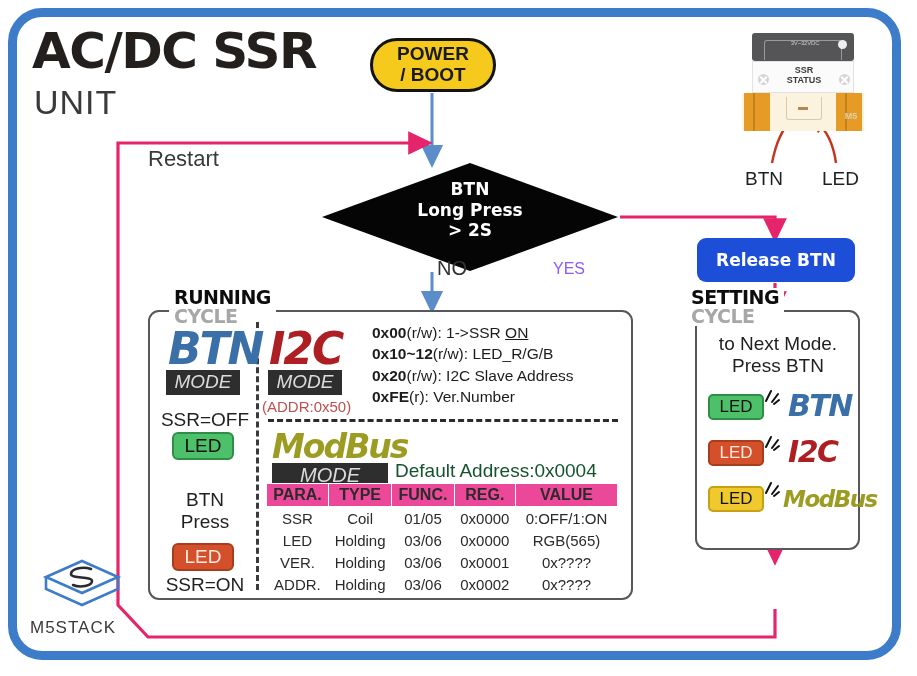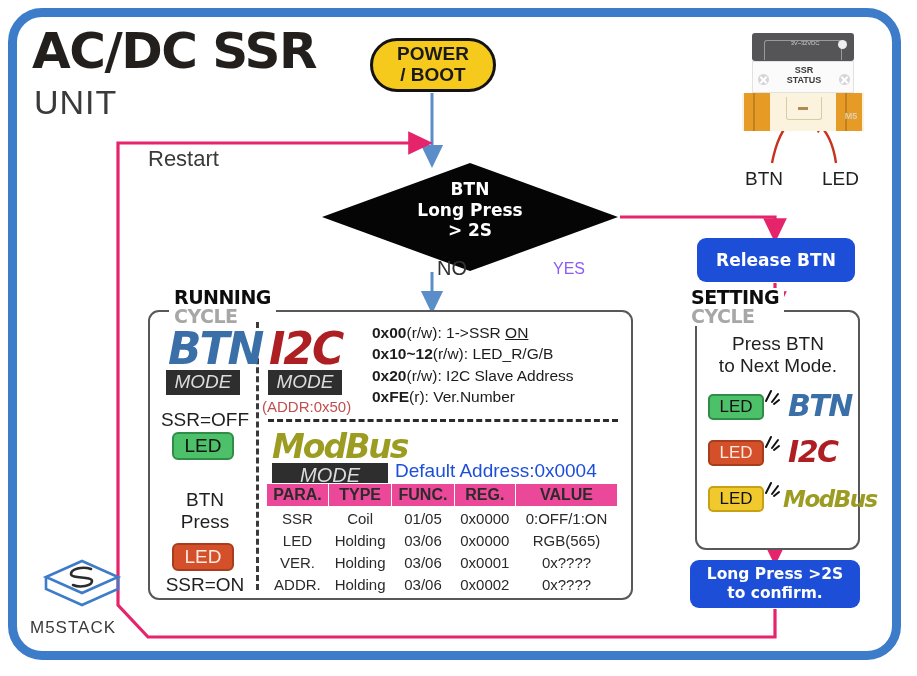--- a/index.html
+++ b/index.html
@@ -206,21 +206,21 @@
     position:absolute;left:372px;top:322px;width:255px;
     font-size:15.5px;color:#1c1c1c;line-height:1.38;
     font-family:"Liberation Sans", sans-serif;
   }
   #reg-list b{font-weight:bold;}
   .uline{text-decoration:underline;}
   .indent{display:inline-block;width:68px;}
 
   
   #default-addr{
-    position:absolute;left:395px;top:460px;font-size:19px;color:#1d4ed8;
+    position:absolute;left:395px;top:460px;font-size:19px;color:#14532d;
   }
   #mb-table{
     position:absolute;left:266px;top:483px;width:352px;
     border-collapse:collapse;font-size:14.5px;color:#2a2a2a;
   }
   #mb-table th{
     background:#ec4899;color:#2b2b2b;font-weight:bold;font-size:16px;
     padding:2px 0;border:1.5px solid #ffffff;
   }
   #mb-table td{
@@ -348,24 +348,20 @@
       <div>&gt; 2S</div>
     </div>
   </div>
   <div class="lbl-yes">YES</div>
   <div class="lbl-no">NO</div>
 
   <div class="pill" id="release-btn">
     <span>Release BTN</span>
   </div>
 
-  <div class="pill" id="confirm-box">
-    <span>Long Press &gt;2S</span>
-    <span>to confirm.</span>
-  </div>
 
   <div class="panel" id="running-panel"></div>
   <div class="panel-tag" id="running-tag">
     <div class="tag-top">RUNNING</div>
     <div class="tag-bot">CYCLE</div>
   </div>
 
   <div id="divider"></div>
   <div id="h-dashed"></div>
 
@@ -436,22 +432,22 @@
         </tr>
       </tbody>
   </table>
 
   <div class="panel" id="setting-panel"></div>
   <div class="panel-tag" id="setting-tag">
     <div class="tag-top">SETTING</div>
     <div class="tag-bot">CYCLE</div>
   </div>
   <div id="press-next">
+    <div>to Next Mode.</div>
     <div>Press BTN</div>
-    <div>to Next Mode.</div>
   </div>
 
   <div class="set-row" id="set-row-0">
     <div class="set-led g">LED</div>
     <svg class="blink" viewBox="0 0 18 18">
       <g stroke="#111" stroke-width="2" stroke-linecap="round">
         <line x1="4" y1="13" x2="9" y2="3"></line>
           <line x1="10" y1="14" x2="16" y2="6"></line>
         <line x1="12" y1="16" x2="17" y2="12"></line>
       </g>

